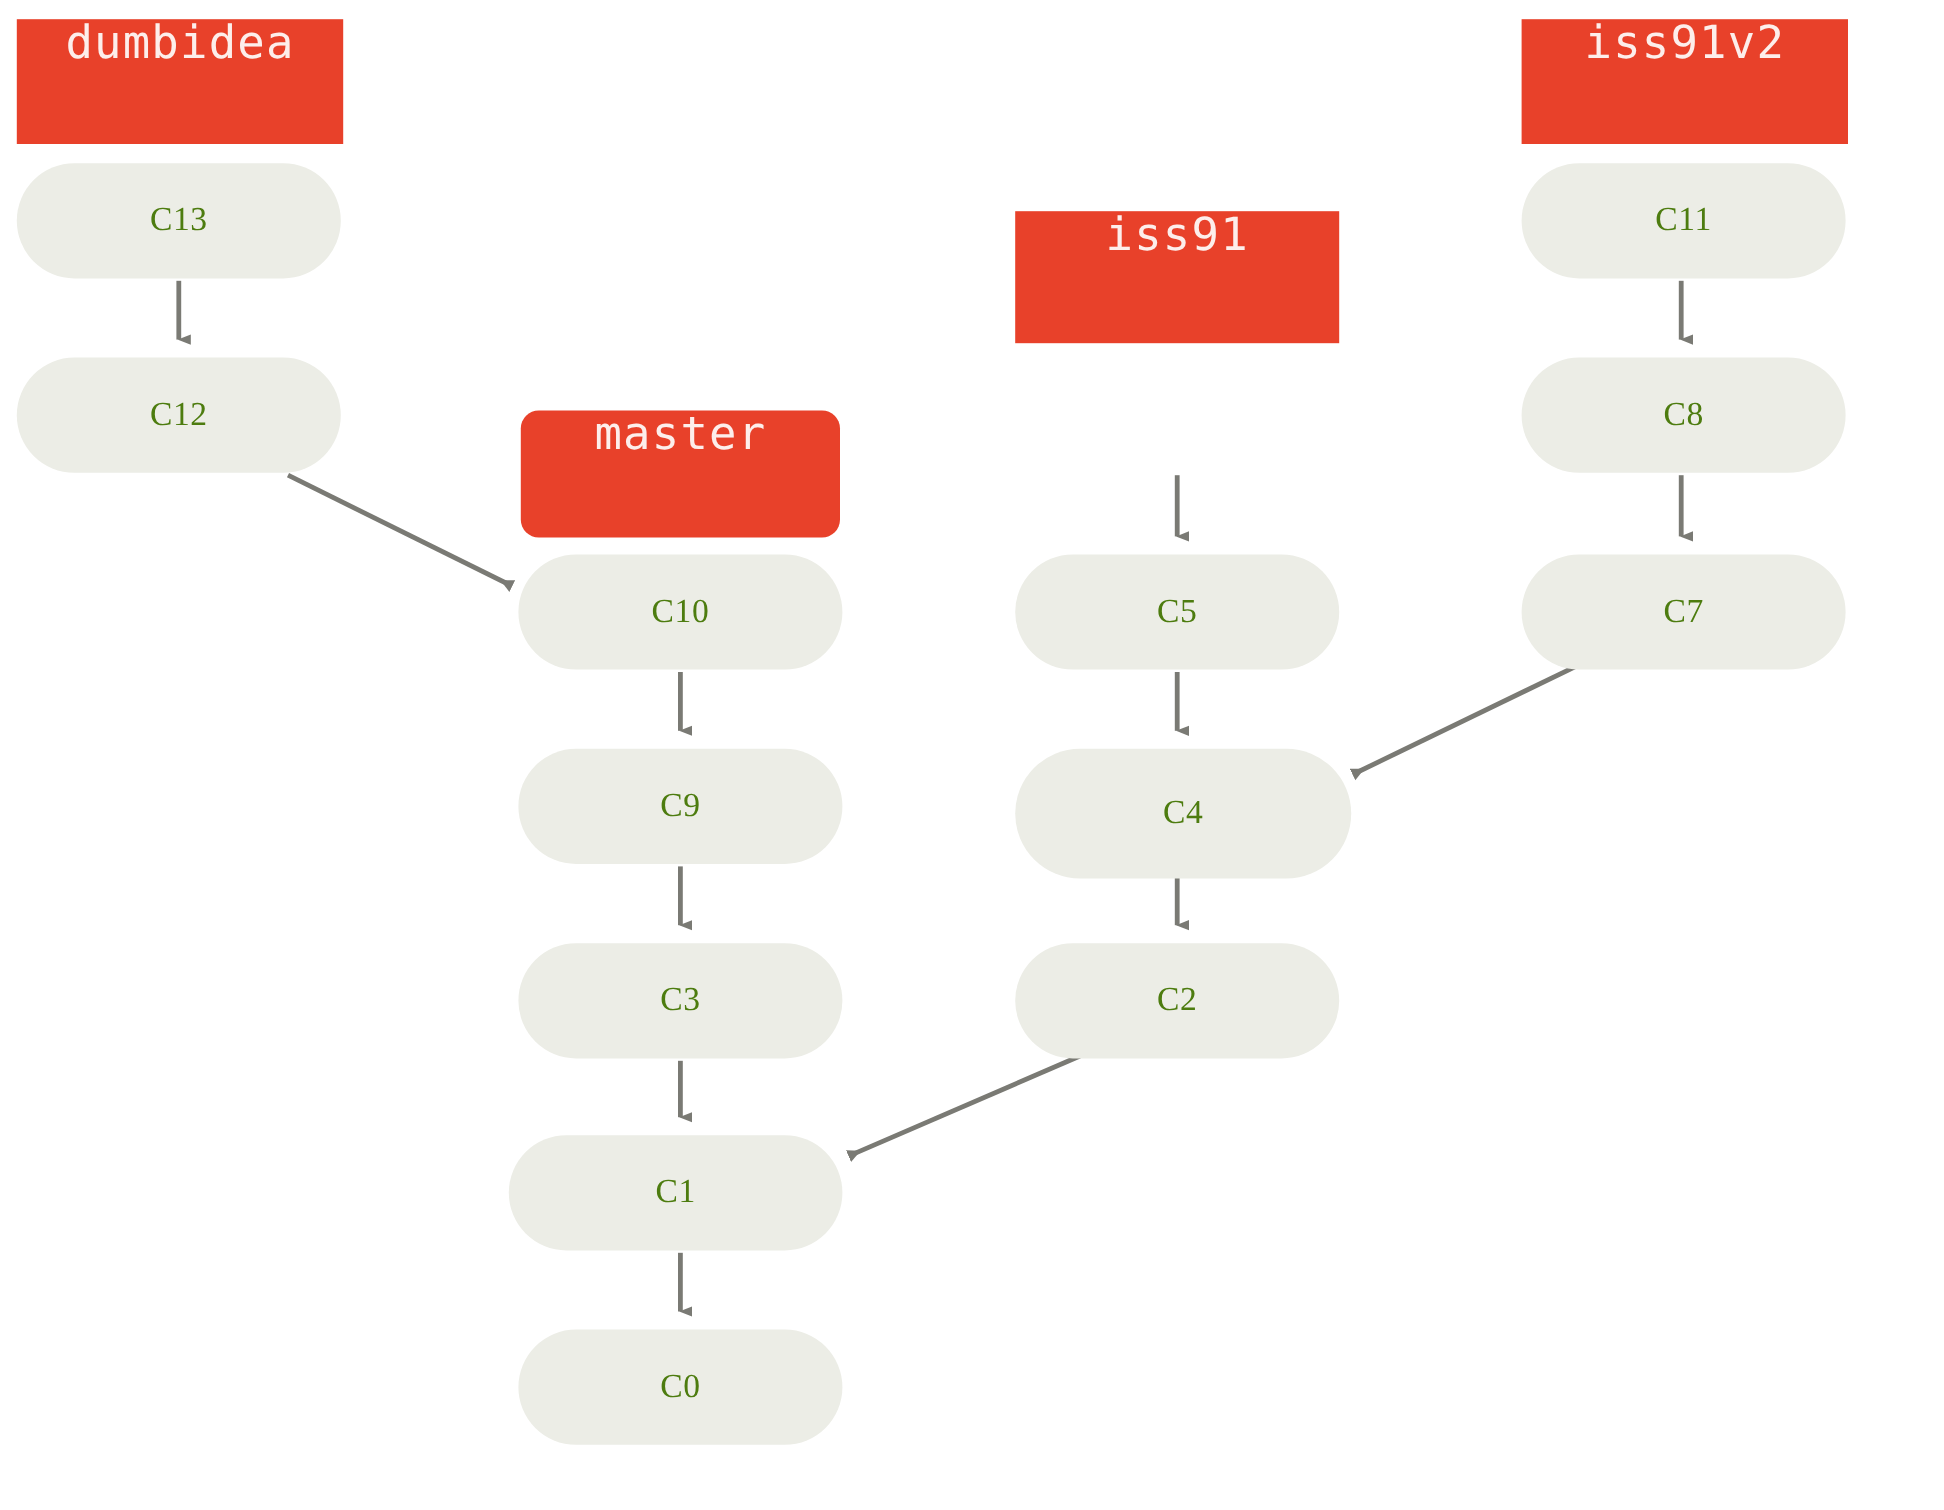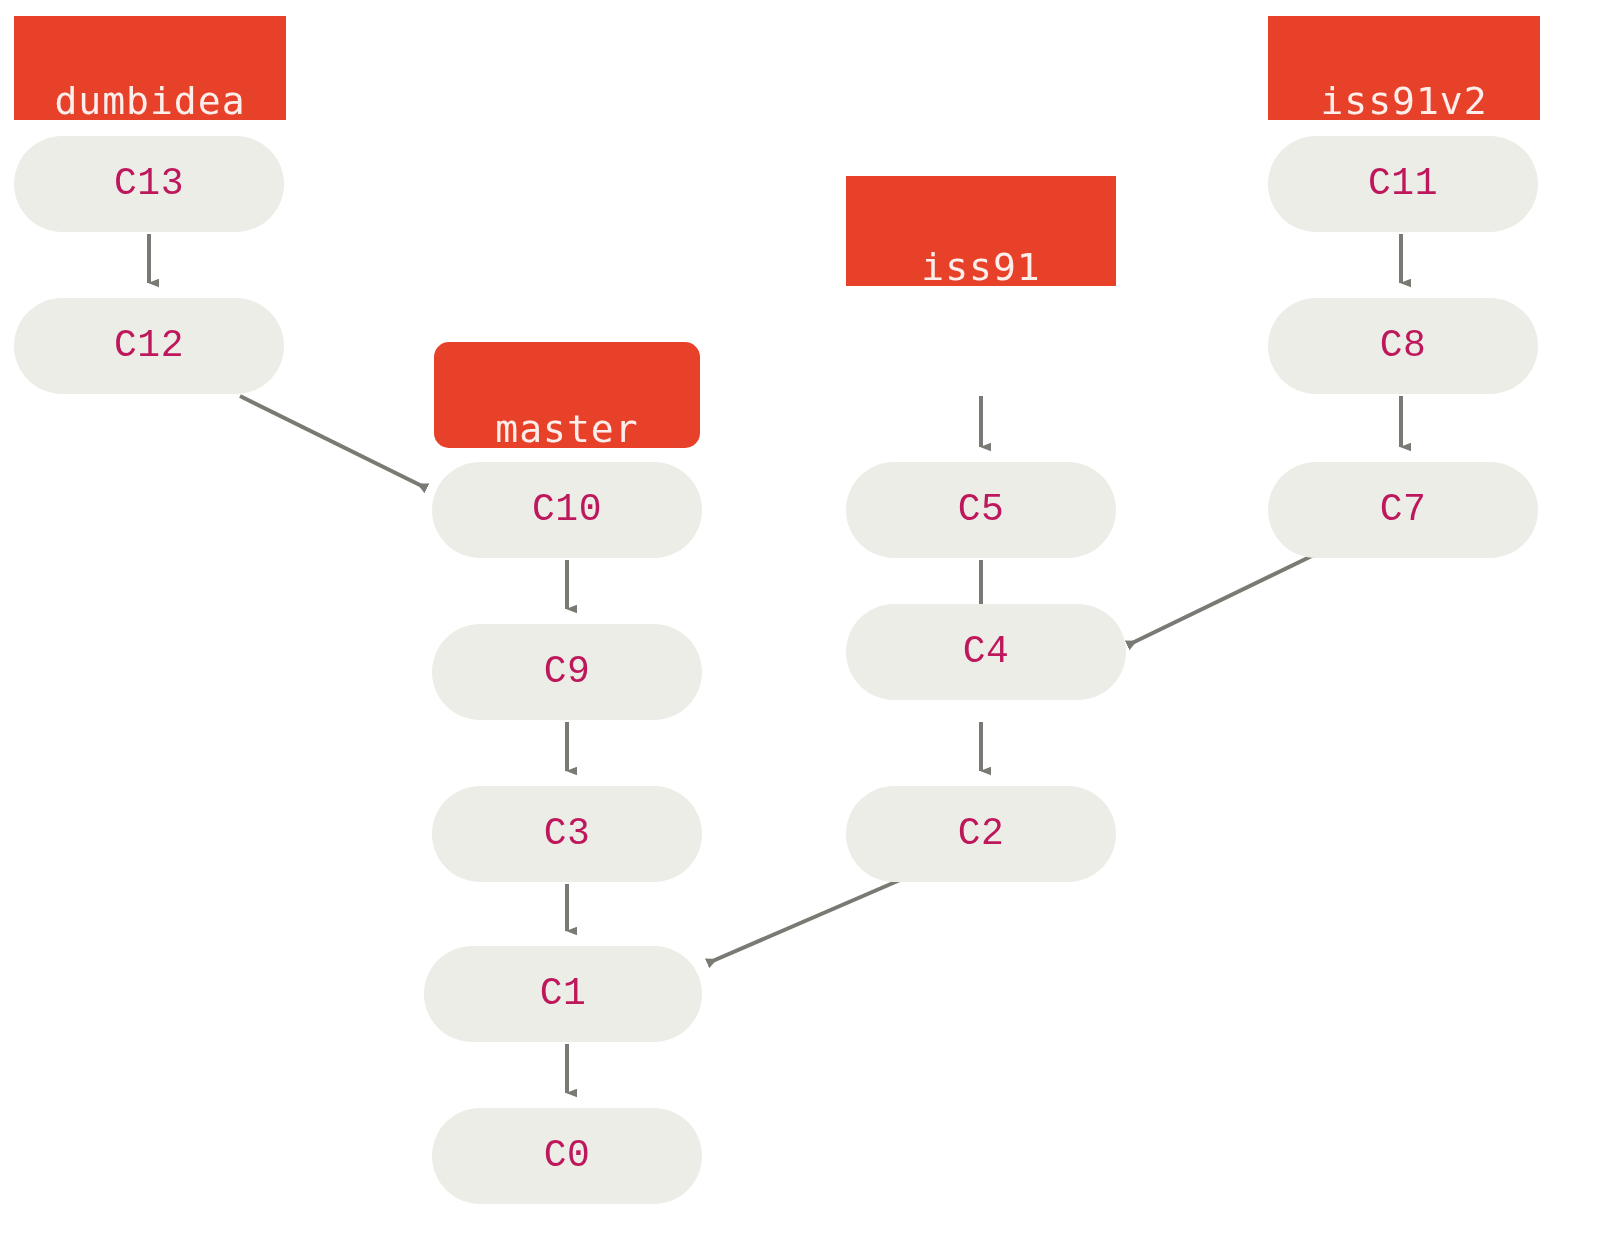--- a/index.html
+++ b/index.html
@@ -26,32 +26,32 @@
   .commit-node {
     position: absolute;
     background: #ecedE6;
     border-radius: 999px;
     display: flex;
     align-items: center;
     justify-content: center;
     box-sizing: border-box;
   }
   .commit-label {
-    font-family: Liberation Mono, monospace;
-    font-size: 38px;
-    color: #be185d;
+    font-family: Liberation Serif, serif;
+    font-size: 28px;
+    color: #4d7c0f;
     letter-spacing: 0.5px;
     line-height: 1;
     user-select: none;
   }
   .branch-box {
     position: absolute;
     background: #e8412a;
     display: flex;
-    align-items: flex-end;
+    align-items: flex-start;
     justify-content: center;
     box-sizing: border-box;
     z-index: 3;
   }
   .branch-label {
     font-family: "DejaVu Sans Mono", monospace;
     font-size: 38px;
     color: #fdeeeb;
     letter-spacing: 1px;
     line-height: 1;
@@ -150,21 +150,21 @@
   <div class="commit-node" style="left:424px; top:946px; width:278px; height:96px;">
     <span class="commit-label">C1</span>
   </div>
   <div class="commit-node" style="left:432px; top:1108px; width:270px; height:96px;">
     <span class="commit-label">C0</span>
   </div>
 
   <div class="commit-node" style="left:846px; top:462px; width:270px; height:96px;">
     <span class="commit-label">C5</span>
   </div>
-  <div class="commit-node" style="left:846px; top:604px; width:280px; height:96px;">
+  <div class="commit-node" style="left:846px; top:624px; width:280px; height:108px;">
     <span class="commit-label">C4</span>
   </div>
   <div class="commit-node" style="left:846px; top:786px; width:270px; height:96px;">
     <span class="commit-label">C2</span>
   </div>
 
   <div class="commit-node" style="left:1268px; top:136px; width:270px; height:96px;">
     <span class="commit-label">C11</span>
   </div>
   <div class="commit-node" style="left:1268px; top:298px; width:270px; height:96px;">

